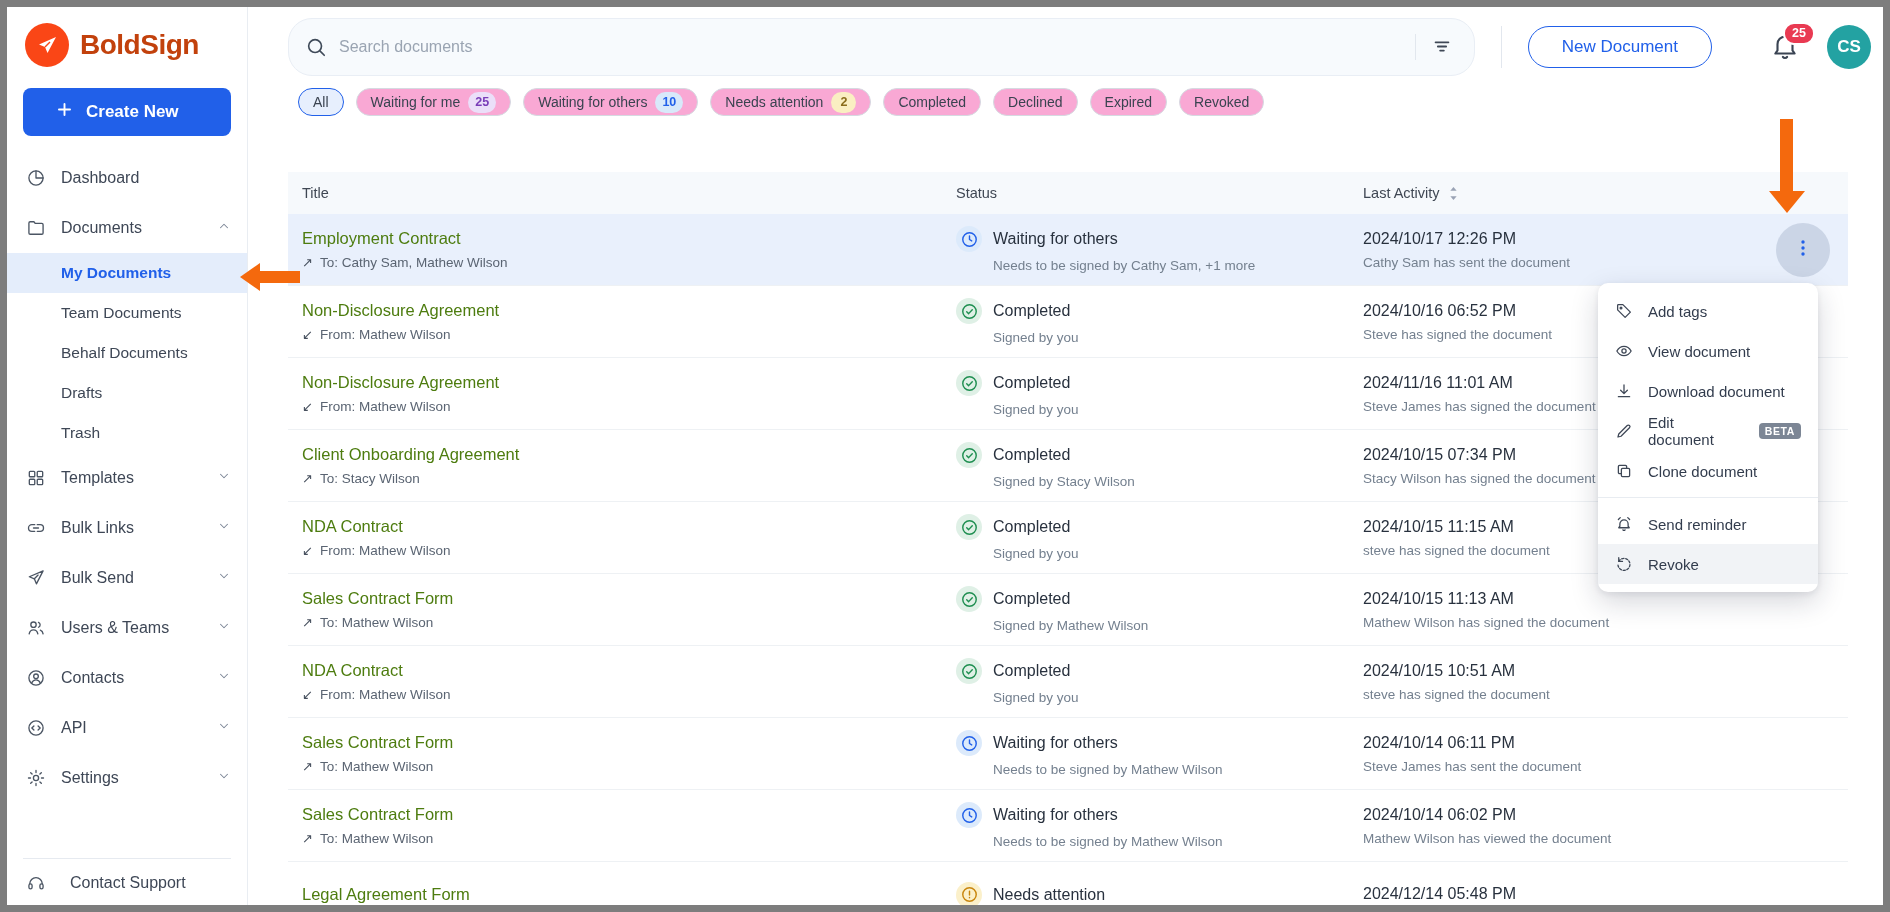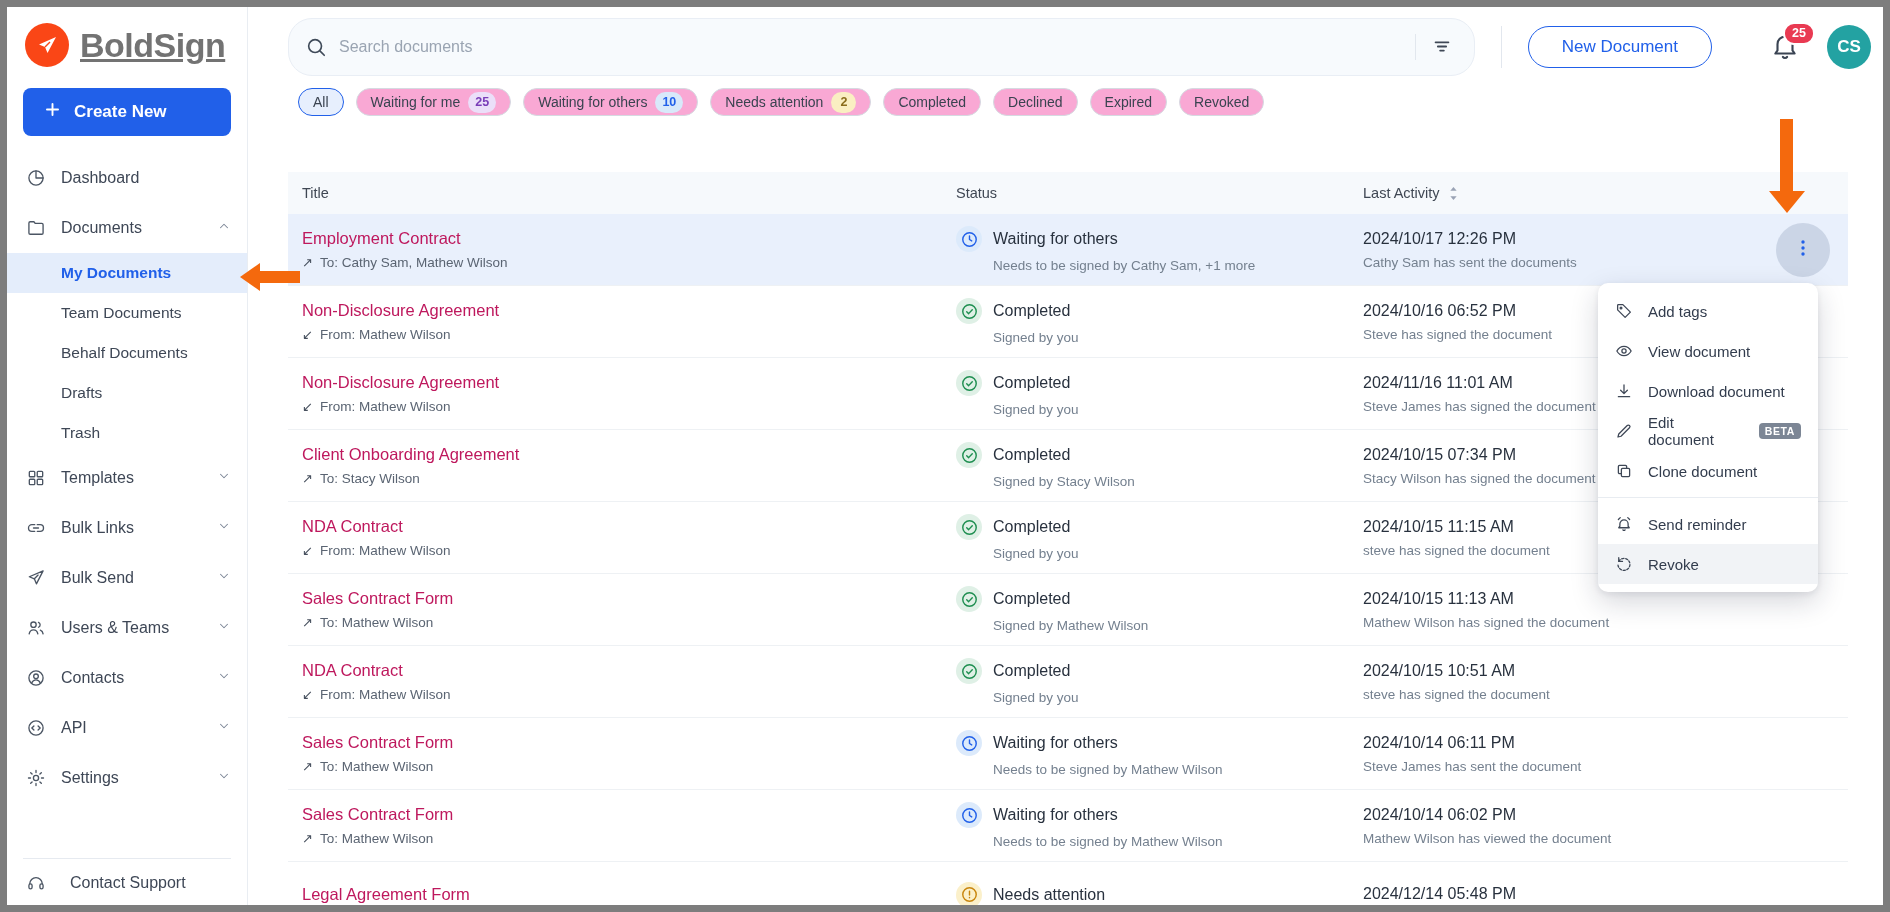--- a/index.html
+++ b/index.html
@@ -5,22 +5,22 @@
   * { margin:0; padding:0; box-sizing:border-box; }
   html,body { width:1890px; height:912px; overflow:hidden; }
   body { background:#7d7d7d; font-family:"Liberation Sans","DejaVu Sans",sans-serif; }
   .app { position:absolute; left:7px; top:7px; width:1876px; height:898px; background:#fff; display:flex; overflow:hidden; }
 
   
   .sidebar { width:241px; flex:0 0 241px; border-right:1px solid #E9EDF2; display:flex; flex-direction:column; background:#fff; }
   .logo-row { display:flex; align-items:center; gap:11px; padding:16px 0 0 18px; }
   .logo-badge { width:44px; height:44px; border-radius:50%; background:#FA4616; display:flex; align-items:center; justify-content:center; }
   .logo-badge svg { width:24px; height:24px; }
-  .brand-name { font-size:34px; font-weight:800; color:#737373; letter-spacing:-0.5px;text-decoration:underline; }
-  .create-btn { margin:21px 16px 0 16px; height:48px; background:#2160E9; color:#fff; border:none; border-radius:8px; font-size:17px; font-weight:700; display:flex; align-items:center; gap:12px; padding:0 0 0 20px; cursor:pointer; font-family:inherit; }
+  .brand-name { font-size:28px; font-weight:800; color:#c2410c; letter-spacing:-0.5px; }
+  .create-btn { margin:21px 16px 0 16px; height:48px; background:#2160E9; color:#fff; border:none; border-radius:8px; font-size:17px; font-weight:700; display:flex; align-items:center; gap:12px; padding:0 0 0 32px; cursor:pointer; font-family:inherit; }
   .create-btn svg { width:19px; height:19px; stroke:#fff; fill:none; stroke-width:2.4; stroke-linecap:round; }
   .nav { margin-top:17px; }
   .nav-item { height:50px; display:flex; align-items:center; gap:15px; padding:0 16px 0 19px; font-size:16px; color:#3E4756; cursor:pointer; }
   .nav-item .nic { width:20px; height:20px; color:#4B5563; flex:0 0 20px; }
   .nav-item .nic svg { width:20px; height:20px; fill:none; stroke:currentColor; stroke-width:1.6; stroke-linecap:round; stroke-linejoin:round; }
   .nav-item .chev { margin-left:auto; color:#7C8696; }
   .nav-item .chev svg { width:14px; height:14px; fill:none; stroke:currentColor; stroke-width:1.8; stroke-linecap:round; stroke-linejoin:round; }
   .sub-item { height:40px; display:flex; align-items:center; padding-left:54px; font-size:15.5px; color:#3E4756; cursor:pointer; }
   .sub-item.active { background:#E4EDFB; color:#2160E9; font-weight:600; }
   .sidebar-bottom { margin-top:auto; }
@@ -60,21 +60,21 @@
   .table { margin:56px 35px 0 40px; }
   .thead { display:flex; align-items:center; height:42px; background:#F6F9FC; font-size:14.5px; color:#3F4753;justify-content:center; }
   .col-title { width:668px; flex:0 0 668px; padding-left:14px; }
   .col-status { width:407px; flex:0 0 407px; }
   .col-activity { flex:1; min-width:0; }
   .col-actions { width:80px; flex:0 0 80px; }
   .th-activity { display:flex; align-items:center; gap:7px; }
   .sort-icon svg { width:13px; height:15px; display:block; }
   .row { display:flex; align-items:center; height:72px; border-bottom:1px solid #EEF1F4; cursor:pointer; }
   .row.active { background:#E9F0FC; }
-  .t1 { font-size:16.5px; color:#be185d; }
+  .t1 { font-size:16.5px; color:#4d7c0f; }
   .t2 { margin-top:7px; font-size:13.5px; color:#5A6472; display:flex; align-items:center; }
   .t2 .dir { font-size:13px; margin-right:7px; color:#47505E; }
   .s1 { display:flex; align-items:center; gap:11px; font-size:16px; color:#28313E; }
   .s2 { margin-top:6px; font-size:13.5px; color:#74808F; padding-left:37px; }
   .a1 { font-size:16px; color:#28313E; }
   .a2 { margin-top:7px; font-size:13.5px; color:#74808F; white-space:nowrap; overflow:hidden; }
   .sic { width:26px; height:26px; border-radius:50%; display:flex; align-items:center; justify-content:center; flex:0 0 26px; }
   .sic svg { width:19px; height:19px; fill:none; stroke:currentColor; stroke-width:1.8; stroke-linecap:round; stroke-linejoin:round; }
   .sic-w { background:#DCEAFB; color:#2160E9; }
   .sic-c { background:#DFF0E6; color:#1E8E50; }
@@ -335,21 +335,21 @@
                   <circle cx="12" cy="12" r="8.5"></circle>
                   <path d="M12 7.5V12l2.8 1.8"></path>
                 </svg>
               </span>
               <span>Waiting for others</span>
             </div>
           <div class="s2">Needs to be signed by Cathy Sam, +1 more</div>
         </div>
         <div class="col-activity">
           <div class="a1">2024/10/17 12:26 PM</div>
-          <div class="a2">Cathy Sam has sent the documents</div>
+          <div class="a2">Cathy Sam has sent the document</div>
         </div>
         <div class="col-actions">
           <button class="dots-btn">
             <span><svg viewBox="0 0 20 20">
                   <circle cx="10" cy="4" r="1.7"></circle>
                   <circle cx="10" cy="10" r="1.7"></circle>
                   <circle cx="10" cy="16" r="1.7"></circle>
                 </svg></span>
           </button>
         </div>

